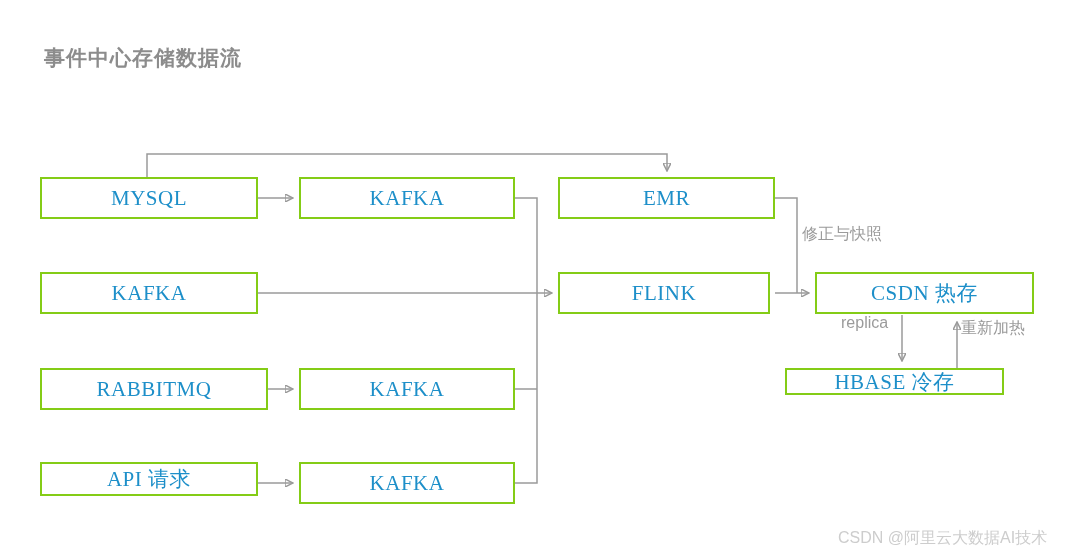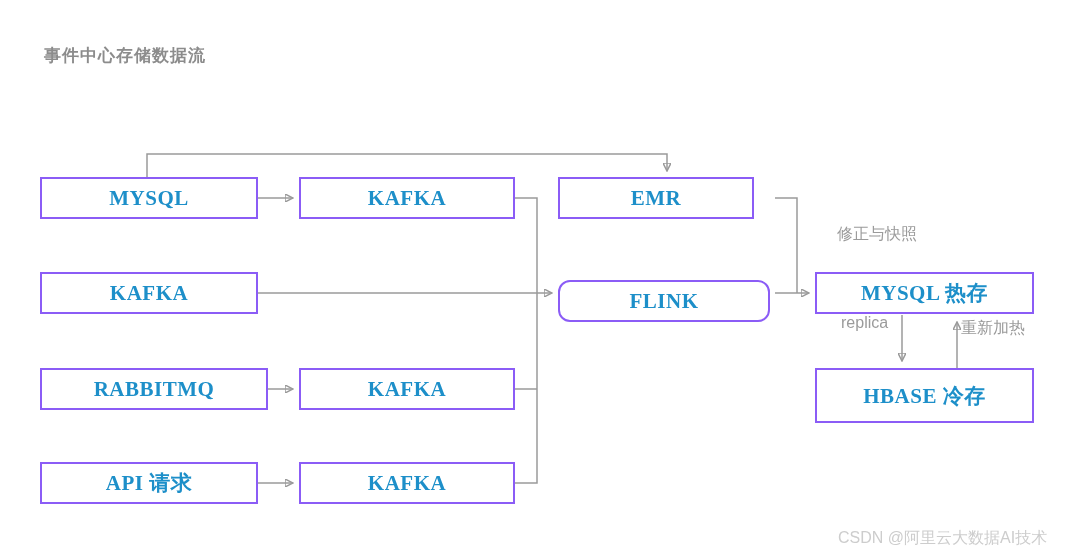--- a/index.html
+++ b/index.html
@@ -13,73 +13,73 @@
     width: 1080px;
     height: 555px;
     background: #ffffff;
     overflow: hidden;
   }
   .page-title {
     position: absolute;
     left: 44px;
     top: 44px;
     margin: 0;
-    font-size: 17px;
+    font-size: 21px;
     font-weight: 600;
     letter-spacing: 1px;
     color: #8c8c8c;
     font-family: "Liberation Sans", sans-serif;
   }
   svg.edges {
     position: absolute;
     left: 0;
     top: 0;
     width: 1080px;
     height: 555px;
   }
   svg.edges path {
     fill: none;
     stroke: #9a9a9a;
     stroke-width: 1.5;
   }
   .node {
     position: absolute;
     box-sizing: border-box;
-    border: 2px solid #8b5cf6;
+    border: 2px solid #84cc16;
     background: #ffffff;
     display: flex;
     align-items: center;
     justify-content: center;
     color: #1d8fc9;
     font-family: "Liberation Serif", "DejaVu Serif", serif;
-    font-weight: bold;
+    font-weight: normal;
     font-size: 21px;
     letter-spacing: 0.5px;
   }
   
   .n-mysql      { left: 40px;  top: 177px; width: 218px; height: 42px; }
   .n-kafka-1    { left: 299px; top: 177px; width: 216px; height: 42px; }
-  .n-emr        { left: 558px; top: 177px; width: 196px; height: 42px; }
+  .n-emr        { left: 558px; top: 177px; width: 217px; height: 42px; }
   .n-kafka-2    { left: 40px;  top: 272px; width: 218px; height: 42px; }
-  .n-flink      { left: 558px; top: 280px; width: 212px; height: 42px; border-radius: 12px; }
+  .n-flink      { left: 558px; top: 272px; width: 212px; height: 42px; }
   .n-hbase-hot  { left: 815px; top: 272px; width: 219px; height: 42px; }
   .n-rabbitmq   { left: 40px;  top: 368px; width: 228px; height: 42px; }
   .n-kafka-3    { left: 299px; top: 368px; width: 216px; height: 42px; }
-  .n-hbase-cold { left: 815px; top: 368px; width: 219px; height: 55px; }
-  .n-api        { left: 40px;  top: 462px; width: 218px; height: 42px; }
+  .n-hbase-cold { left: 785px; top: 368px; width: 219px; height: 27px; }
+  .n-api        { left: 40px;  top: 462px; width: 218px; height: 34px; }
   .n-kafka-4    { left: 299px; top: 462px; width: 216px; height: 42px; }
 
   .edge-label {
     position: absolute;
     color: #9b9b9b;
     font-size: 16px;
     font-family: "Liberation Sans", sans-serif;
     white-space: nowrap;
   }
-  .l-fix     { left: 802px; top: 224px; margin-left: 35px; }
+  .l-fix     { left: 802px; top: 224px; }
   .l-replica { left: 841px; top: 314px; }
   .l-reheat  { left: 961px; top: 318px; }
 
   .watermark {
     position: absolute;
     left: 838px;
     top: 528px;
     color: #cdcdcd;
     font-size: 16px;
     font-family: "Liberation Sans", sans-serif;
@@ -122,21 +122,21 @@
     <path d="M902,315 L902,361" marker-end="url(#arrow)"></path>
 
     <path d="M957,368 L957,322" marker-end="url(#arrow)"></path>
   </svg>
 
   <div class="node n-mysql">MYSQL</div>
   <div class="node n-kafka-1">KAFKA</div>
   <div class="node n-emr">EMR</div>
   <div class="node n-kafka-2">KAFKA</div>
   <div class="node n-flink">FLINK</div>
-  <div class="node n-hbase-hot">MYSQL 热存</div>
+  <div class="node n-hbase-hot">CSDN 热存</div>
   <div class="node n-rabbitmq">RABBITMQ</div>
   <div class="node n-kafka-3">KAFKA</div>
   <div class="node n-hbase-cold">HBASE 冷存</div>
   <div class="node n-api">API 请求</div>
   <div class="node n-kafka-4">KAFKA</div>
 
   <div class="edge-label l-fix">修正与快照</div>
   <div class="edge-label l-replica">replica</div>
   <div class="edge-label l-reheat">重新加热</div>
 

